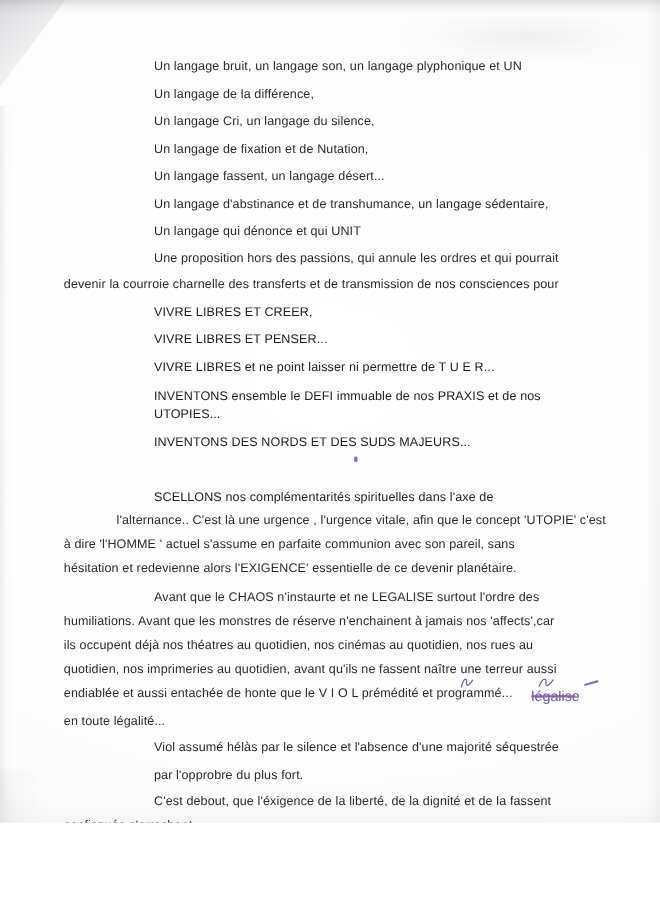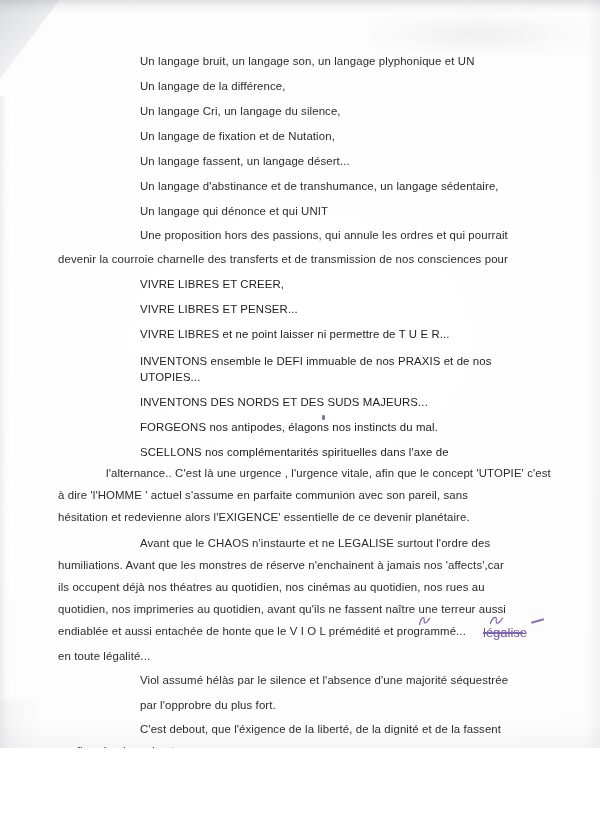--- a/index.html
+++ b/index.html
@@ -215,21 +215,20 @@
       <div class="line indent" style="top: 180px;">Un langage d'abstinance et de transhumance, un langage sédentaire,</div>
       <div class="line indent" style="top: 205px;">Un langage qui dénonce et qui UNIT</div>
       <div class="line indent" style="top: 229px;">Une proposition hors des passions, qui annule les ordres et qui pourrait</div>
       <div class="line flush" style="top: 253px;">devenir la courroie charnelle des transferts et de transmission de nos consciences pour</div>
       <div class="line indent caps" style="top: 278px;">VIVRE LIBRES ET CREER,</div>
       <div class="line indent caps" style="top: 303px;">VIVRE LIBRES ET PENSER...</div>
       <div class="line indent caps" style="top: 328px;">VIVRE LIBRES et ne point laisser ni permettre de T U E R...</div>
       <div class="line indent caps" style="top: 340px; margin-top: 15px;">INVENTONS ensemble le DEFI immuable de nos PRAXIS et de nos</div>
       <div class="line indent caps" style="top: 371px;">UTOPIES...</div>
       <div class="line indent caps" style="top: 396px;">INVENTONS  DES NORDS ET DES SUDS MAJEURS...</div>
-      <div class="line indent caps" style="top: 421px;">FORGEONS nos antipodes, élagons nos instincts du mal.</div>
       <div class="line indent caps" style="top: 446px;">SCELLONS nos complémentarités spirituelles dans l'axe de</div>
       <div class="line flush" style="top: 467px; padding-left: 48px;">l'alternance.. C'est là une urgence  , l'urgence vitale, afin que le concept 'UTOPIE' c'est</div>
       <div class="line flush" style="top: 489px;">à  dire 'l'HOMME ' actuel s'assume en parfaite communion avec son pareil, sans</div>
       <div class="line flush" style="top: 511px;">hésitation et redevienne alors l'EXIGENCE' essentielle de ce devenir planétaire.</div>
       <div class="line indent" style="top: 537px;">Avant que le CHAOS n'instaurte et ne LEGALISE surtout l'ordre des</div>
       <div class="line flush" style="top: 559px;">humiliations. Avant que les monstres de réserve n'enchainent à jamais nos 'affects',car</div>
       <div class="line flush" style="top: 581px;">ils occupent déjà nos théatres au quotidien, nos cinémas au quotidien, nos rues au</div>
       <div class="line flush" style="top: 603px;">quotidien, nos imprimeries au quotidien, avant qu'ils ne fassent naître une terreur aussi</div>
       <div class="line flush" style="top: 625px;">endiablée et aussi entachée de honte que le V I O L prémédité et programmé...</div>
       <div class="line flush" style="top: 650px;">en toute légalité...</div>

